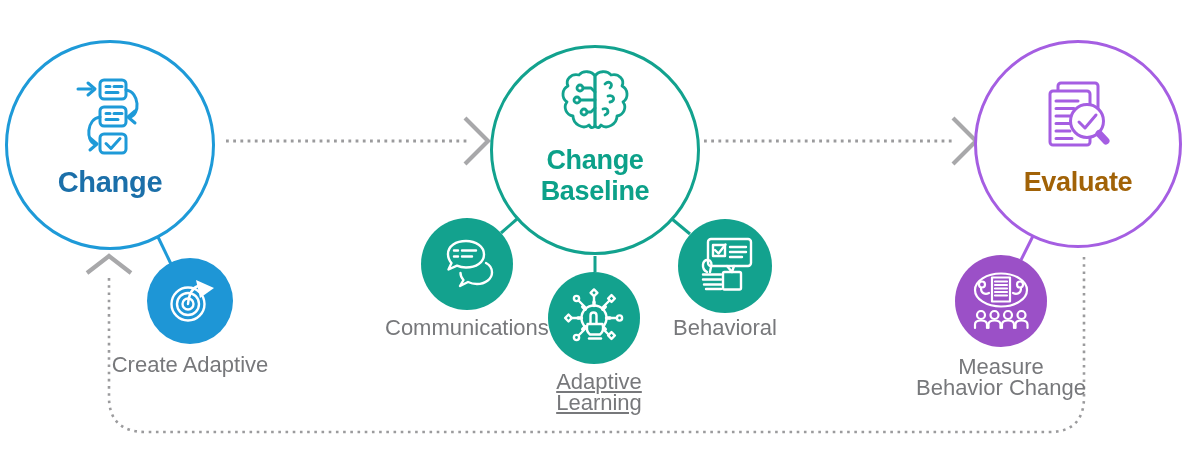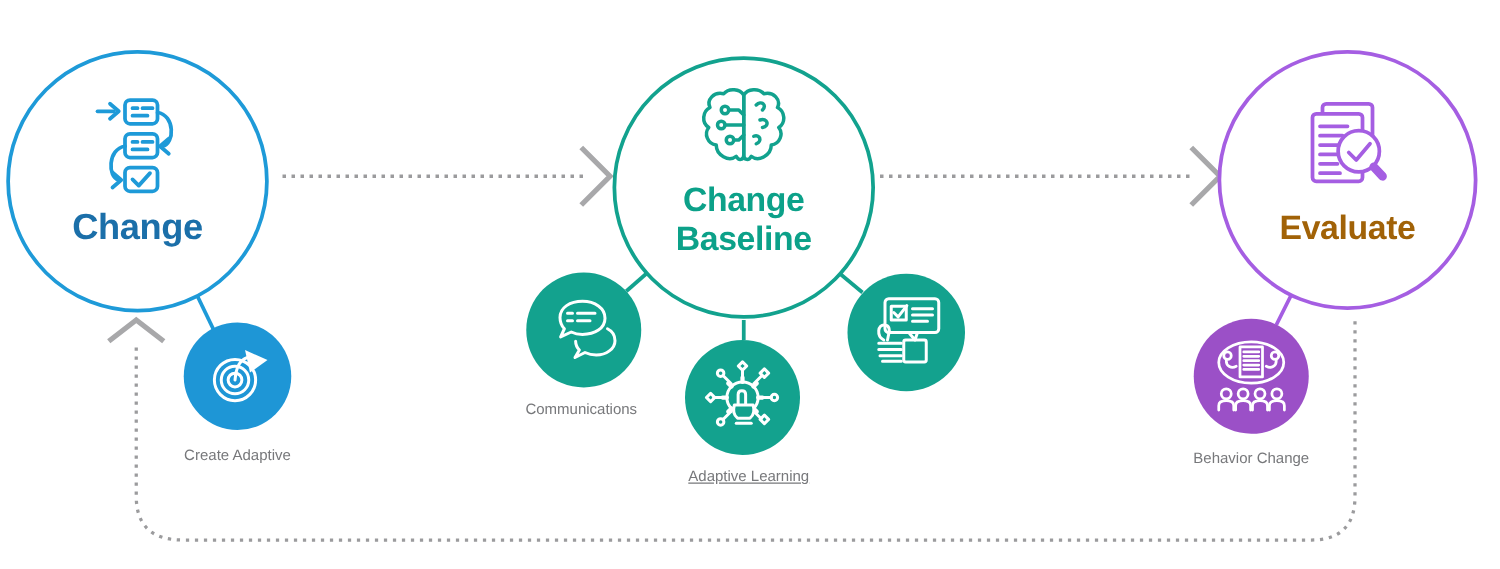--- a/index.html
+++ b/index.html
@@ -22,21 +22,21 @@
   #stage-evaluate{left:974px;top:40px;width:208px;height:208px;border:3px solid #a55ee2;padding-bottom:10px;}
   #stage-evaluate .lbl{font-size:27px;color:#a16207;margin-top:12px;}
   
   .sub{position:absolute;border-radius:50%;display:flex;align-items:center;justify-content:center;}
   #sub-baseline{left:147px;top:258px;width:86px;height:86px;background:#1e96d6;}
   #sub-comms{left:421px;top:218px;width:92px;height:92px;background:#13a28e;}
   #sub-adaptive{left:548px;top:272px;width:92px;height:92px;background:#13a28e;}
   #sub-reinforce{left:678px;top:219px;width:94px;height:94px;background:#13a28e;}
   #sub-measure{left:955px;top:255px;width:92px;height:92px;background:#9b50c7;}
   
-  .sublabel{position:absolute;font-size:12px;color:#77787b;text-align:center;line-height:21px;}
+  .sublabel{position:absolute;font-size:22px;color:#77787b;text-align:center;line-height:21px;}
   #lbl-baseline{left:110px;top:354px;width:160px;}
   #lbl-comms{left:385px;top:317px;width:160px;}
   #lbl-adaptive{left:515px;top:371px;width:168px;text-decoration:underline;}
   #lbl-reinforce{left:645px;top:317px;width:160px;}
   #lbl-measure{left:911px;top:356px;width:180px;}
 </style>
 </head>
 <body>
 
 <div class="canvas">
@@ -174,20 +174,21 @@
         <rect x="18" y="8" width="12" height="11"></rect>
         <path d="M20,13 l3.5,3.5 l7,-9"></path>
         <path d="M35,10 H51 M35,15 H51 M35,20 H47"></path>
         <path d="M12,35 C6,32 7,22 13,23 C16.5,23.5 17,27 16,30 L15,35"></path>
         <path d="M8,37.5 H26 M8,42.5 H26 M9,47.5 H26 M11,52 H26"></path>
         <rect x="28" y="35" width="18" height="17.5" rx="1.5"></rect>
       </g>
     </svg>
   </div>
   <div class="sublabel" id="lbl-reinforce">
+    <div>Behavioral</div>
   </div>
 
   <div class="sub" id="sub-measure">
     <svg width="66" height="60" viewBox="0 0 66 60" fill="none">
       <g stroke="#ffffff" stroke-width="2.2" fill="none" stroke-linecap="round" stroke-linejoin="round">
         <ellipse cx="33" cy="19" rx="26" ry="16.5"></ellipse>
         <rect x="24" y="6.5" width="18" height="24"></rect>
         <path d="M27,10.5 H39 M27,14 H39 M27,17.5 H39 M27,21 H39 M27,24.5 H39"></path>
         <circle cx="14" cy="13.5" r="3"></circle>
         <path d="M13,17.5 C13,22 17,24 21,22"></path>
@@ -198,16 +199,17 @@
         <circle cx="26.5" cy="44" r="4"></circle>
         <path d="M20.5,57 V53.5 Q20.5,49.5 26.5,49.5 Q32.5,49.5 32.5,53.5 V57"></path>
         <circle cx="40" cy="44" r="4"></circle>
         <path d="M34,57 V53.5 Q34,49.5 40,49.5 Q46,49.5 46,53.5 V57"></path>
         <circle cx="53.5" cy="44" r="4"></circle>
         <path d="M47.5,57 V53.5 Q47.5,49.5 53.5,49.5 Q59.5,49.5 59.5,53.5 V57"></path>
       </g>
     </svg>
   </div>
   <div class="sublabel" id="lbl-measure">
+    <div>Measure</div>
     <div>Behavior Change</div>
   </div>
 
 </div>
 
 </body></html>

